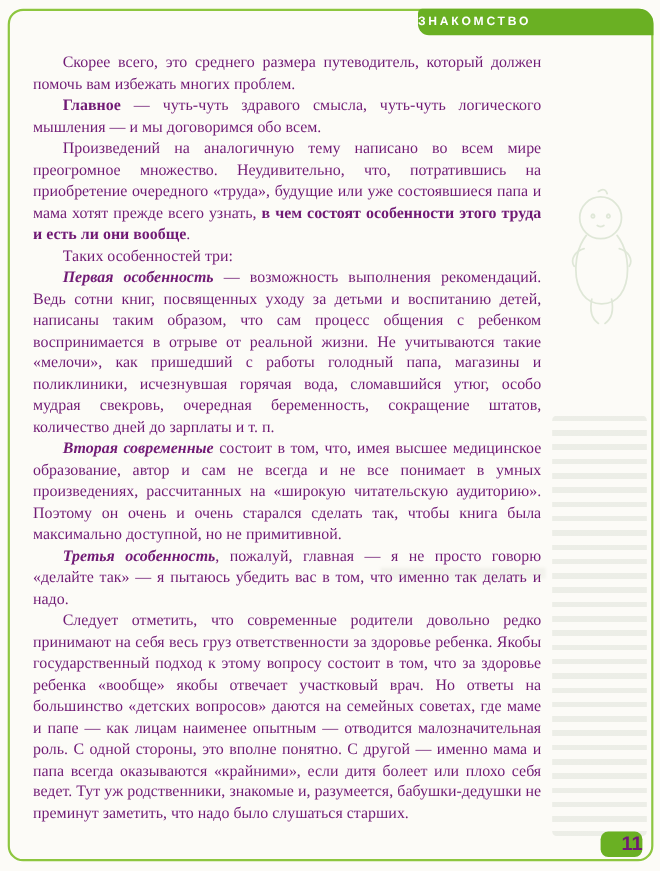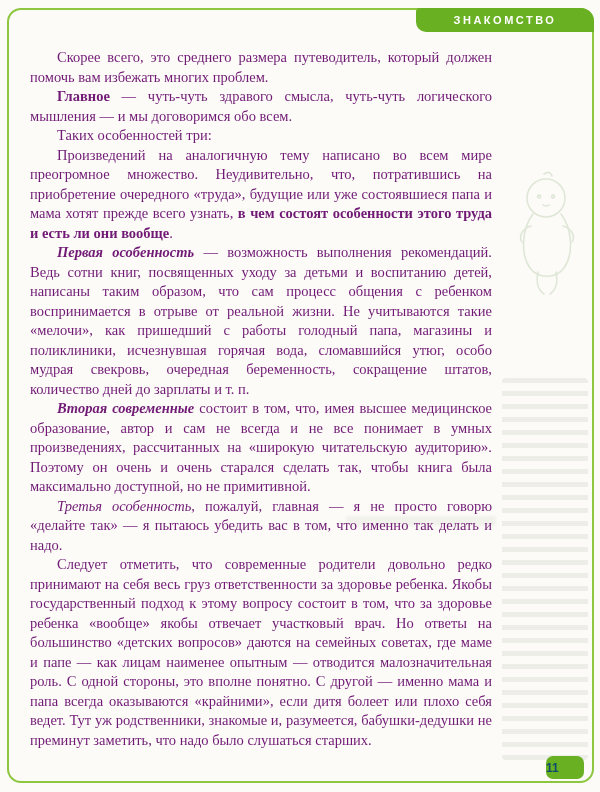--- a/index.html
+++ b/index.html
@@ -17,24 +17,24 @@
   .frame{
     position:absolute;
     left:7px;top:8px;right:6px;bottom:9px;
     border:2px solid #8dc63f;
     border-radius:14px;
     pointer-events:none;
   }
   .header-band{
     position:absolute;
     top:8px;right:6px;
-    width:178px;height:24px;
+    width:214px;height:24px;
     background:#6ab023;
     border-radius:4px 13px 0 10px;
-    display:flex;align-items:center;justify-content:center;
+    display:flex;align-items:center;
     color:#ffffff;
     font-family:"Liberation Sans", sans-serif;
     font-weight:bold;
     font-size:11px;
     letter-spacing:2.5px;
   }
   .body-text{
     position:absolute;
     left:30px;top:48px;
     width:462px;
@@ -66,25 +66,25 @@
     width:150px;height:10px;
     background:rgba(125,145,115,0.08);
     filter:blur(1px);
   }
   .page-number{
     position:absolute;
     right:16px;bottom:13px;
     width:38px;height:23px;
     background:#6ab023;
     border-radius:7px;
-    display:flex;align-items:center;justify-content:flex-start;
-    color:#0c4a6e;
+    display:flex;align-items:center;justify-content:flex-end;
+    color:#701a75;
     font-family:"Liberation Sans", sans-serif;
     font-weight:bold;
-    font-size:12px;
+    font-size:18px;
   }
 </style>
 </head>
 <body>
 
 <div class="page">
 
   <div class="frame"></div>
 
   <div class="header-band">
@@ -105,25 +105,25 @@
       <path d="M56 104 C58 114 56 122 50 126"></path>
     </g>
   </svg>
 
   <div class="showthrough"></div>
   <div class="showthrough2"></div>
 
   <div class="body-text">
       <p class="para">Скорее всего, это среднего размера путеводитель, который должен помочь вам избежать многих проблем.</p>
       <p class="para"><span style="font-weight: bold;">Главное</span> — чуть-чуть здравого смысла, чуть-чуть логического мышления — и мы договоримся обо всем.</p>
+      <p class="para">Произведений на аналогичную тему написано во всем мире преогромное множество. Неудивительно, что, потратившись на приобретение очередного «труда», будущие или уже состоявшиеся папа и мама хотят прежде всего узнать, <span style="font-weight: bold;">в чем состоят особенности этого труда и есть ли они вообще</span>.</p>
       <p class="para">Таких особенностей три:</p>
-      <p class="para">Произведений на аналогичную тему написано во всем мире преогромное множество. Неудивительно, что, потратившись на приобретение очередного «труда», будущие или уже состоявшиеся папа и мама хотят прежде всего узнать, <span style="font-weight: bold;">в чем состоят особенности этого труда и есть ли они вообще</span>.</p>
       <p class="para"><span style="font-weight: bold; font-style: italic;">Первая особенность</span> — возможность выполнения рекомендаций. Ведь сотни книг, посвященных уходу за детьми и воспитанию детей, написаны таким образом, что сам процесс общения с ребенком воспринимается в отрыве от реальной жизни. Не учитываются такие «мелочи», как пришедший с работы голодный папа, магазины и поликлиники, исчезнувшая горячая вода, сломавшийся утюг, особо мудрая свекровь, очередная беременность, сокращение штатов, количество дней до зарплаты и т. п.</p>
       <p class="para"><span style="font-weight: bold; font-style: italic;">Вторая современные</span> состоит в том, что, имея высшее медицинское образование, автор и сам не всегда и не все понимает в умных произведениях, рассчитанных на «широкую читательскую аудиторию». Поэтому он очень и очень старался сделать так, чтобы книга была максимально доступной, но не примитивной.</p>
-      <p class="para"><span style="font-weight: normal; font-style: italic;">Третья особенность</span>, пожалуй, главная — я не просто говорю «делайте так» — я пытаюсь убедить вас в том, что именно так делать и надо.</p>
+      <p class="para"><span style="font-weight: bold; font-style: italic;">Третья особенность</span>, пожалуй, главная — я не просто говорю «делайте так» — я пытаюсь убедить вас в том, что именно так делать и надо.</p>
       <p class="para">Следует отметить, что современные родители довольно редко принимают на себя весь груз ответственности за здоровье ребенка. Якобы государственный подход к этому вопросу состоит в том, что за здоровье ребенка «вообще» якобы отвечает участковый врач. Но ответы на большинство «детских вопросов» даются на семейных советах, где маме и папе — как лицам наименее опытным — отводится малозначительная роль. С одной стороны, это вполне понятно. С другой — именно мама и папа всегда оказываются «крайними», если дитя болеет или плохо себя ведет. Тут уж родственники, знакомые и, разумеется, бабушки-дедушки не преминут заметить, что надо было слушаться старших.</p>
     </div>
 
   <div class="page-number">
     <span>11</span>
   </div>
 
 </div>
 
 </body></html>

